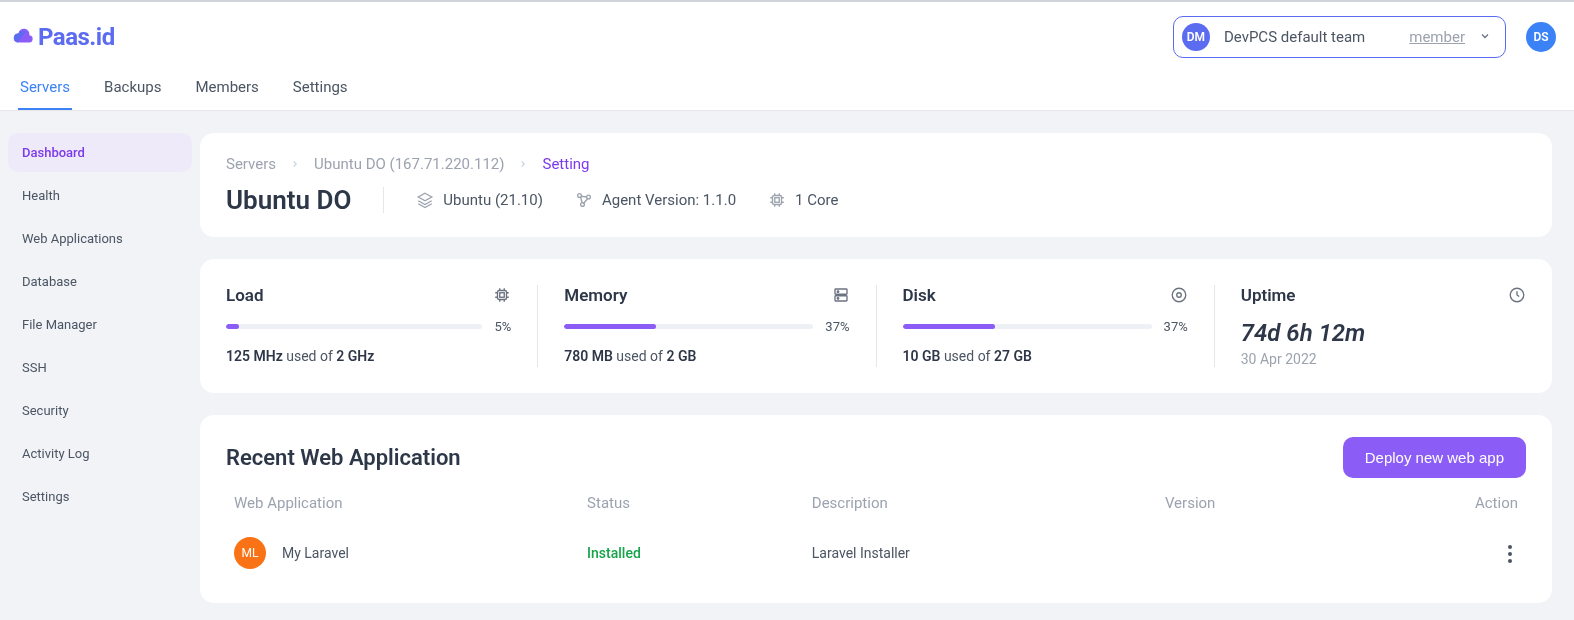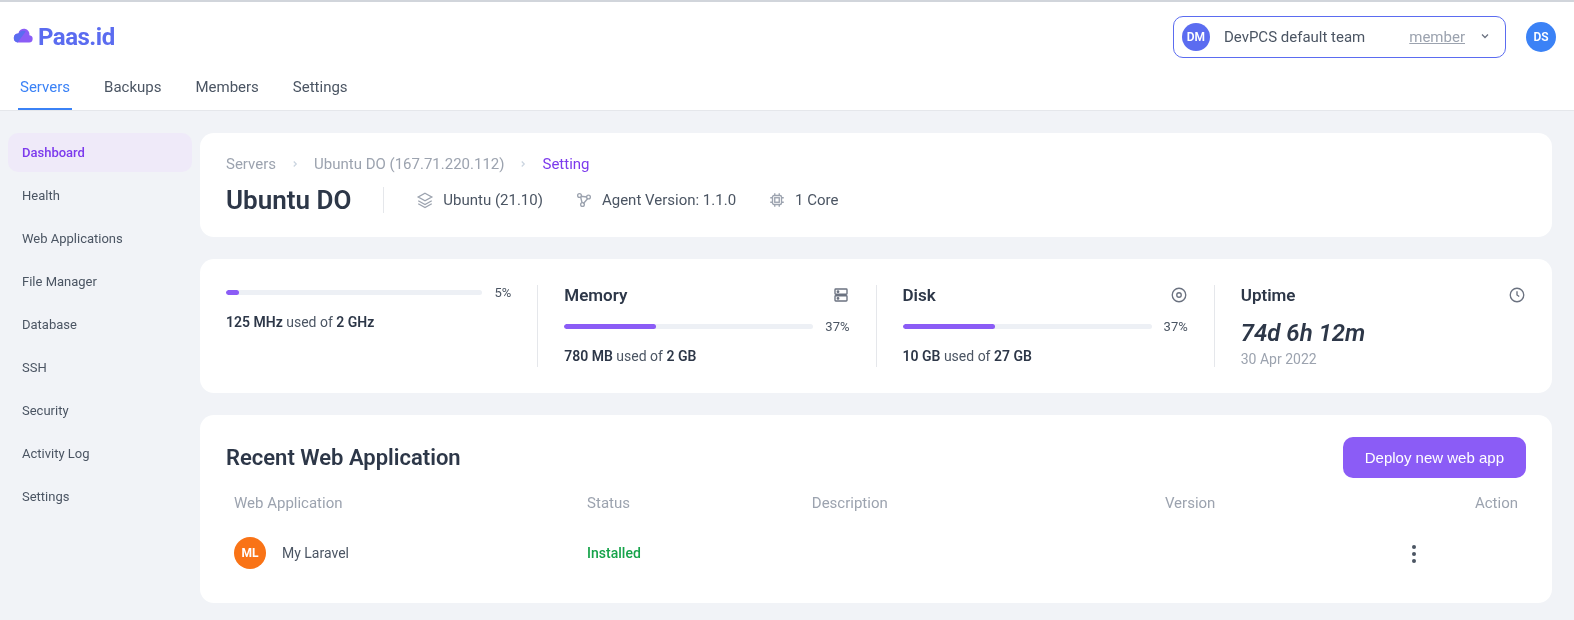--- a/index.html
+++ b/index.html
@@ -120,21 +120,21 @@
   .table-head, .table-row {
     display:grid; grid-template-columns: 2.2fr 1.4fr 2.2fr 1.6fr 0.6fr;
     align-items:center; padding:12px 8px;
   }
   .table-head { color:var(--text-muted); font-size:15px; }
   .th-action, .td-action { text-align:right; }
   .app-cell { display:flex; align-items:center; gap:16px; }
   .app-badge {
     width:32px; height:32px; border-radius:50%; background:var(--orange);
     color:#fff; display:flex; align-items:center; justify-content:center;
-    font-size:12px; font-weight:700;
+    font-size:12px; font-weight:400;
   }
   .status-installed { color:var(--green); font-weight:500;}
   .kebab { display:inline-flex; flex-direction:column; gap:3px; cursor:pointer; padding:6px; justify-self:end;}
   .kebab span{ width:4px; height:4px; background:var(--text-dark); border-radius:50%;}
   .icon { width:18px; height:18px; flex-shrink:0; }
 </style>
 </head>
 <body>
 
 <div class="header">
@@ -167,22 +167,22 @@
   <div class="tab">Backups</div>
   <div class="tab">Members</div>
   <div class="tab">Settings</div>
 </div>
 
 <div class="layout">
   <div class="sidebar">
     <div class="sidebar-item active">Dashboard</div>
     <div class="sidebar-item">Health</div>
     <div class="sidebar-item">Web Applications</div>
+    <div class="sidebar-item">Database</div>
     <div class="sidebar-item">File Manager</div>
-    <div class="sidebar-item">Database</div>
     <div class="sidebar-item">SSH</div>
     <div class="sidebar-item">Security</div>
     <div class="sidebar-item">Activity Log</div>
     <div class="sidebar-item">Settings</div>
   </div>
 
   <div class="main">
 
     <div class="card">
       <div class="breadcrumb">
@@ -222,20 +222,28 @@
               <rect x="9" y="9" width="6" height="6"></rect>
               <path d="M9 3v3M15 3v3M9 18v3M15 18v3M3 9h3M3 15h3M18 9h3M18 15h3"></path>
             </svg>
           <span>1 Core</span>
         </div>
       </div>
     </div>
 
     <div class="card stats-card">
       <div class="stat">
+        <div class="stat-head">
+          <span class="stat-title">Load</span>
+          <svg class="icon" viewBox="0 0 24 24" fill="none" stroke="#6b7280" stroke-width="1.8">
+              <rect x="6" y="6" width="12" height="12" rx="2"></rect>
+              <rect x="9" y="9" width="6" height="6"></rect>
+              <path d="M9 3v3M15 3v3M9 18v3M15 18v3M3 9h3M3 15h3M18 9h3M18 15h3"></path>
+            </svg>
+        </div>
         <div class="progress-row">
           <div class="progress">
               <div class="progress-bar" style="width:5%"></div>
             </div>
           <span class="progress-pct">5%</span>
         </div>
         <div class="stat-line">
           <b>125 MHz</b> <span>used of</span> <b>2 GHz</b>
         </div>
       </div>
@@ -306,20 +314,21 @@
         <div>Description</div>
         <div>Version</div>
         <div class="th-action">Action</div>
       </div>
       <div class="table-row">
         <div class="app-cell">
           <div class="app-badge">ML</div>
           <span>My Laravel</span>
         </div>
         <div class="status-installed">Installed</div>
+        <div>Laravel Installer</div>
         <div></div>
         <div class="td-action">
           <div class="kebab">
             <span></span>
               <span></span>
               <span></span>
           </div>
         </div>
       </div>
     </div>

